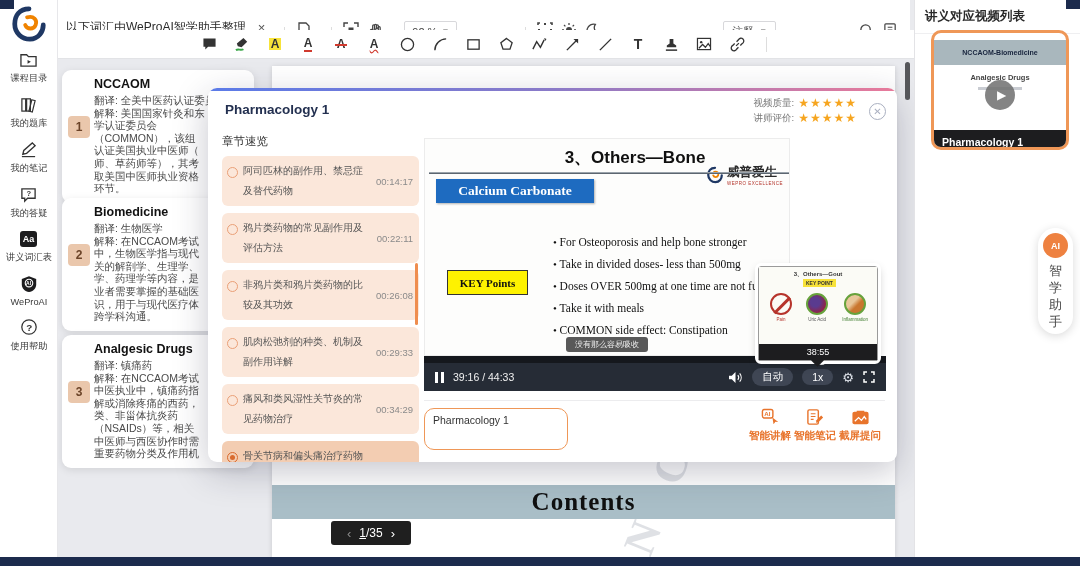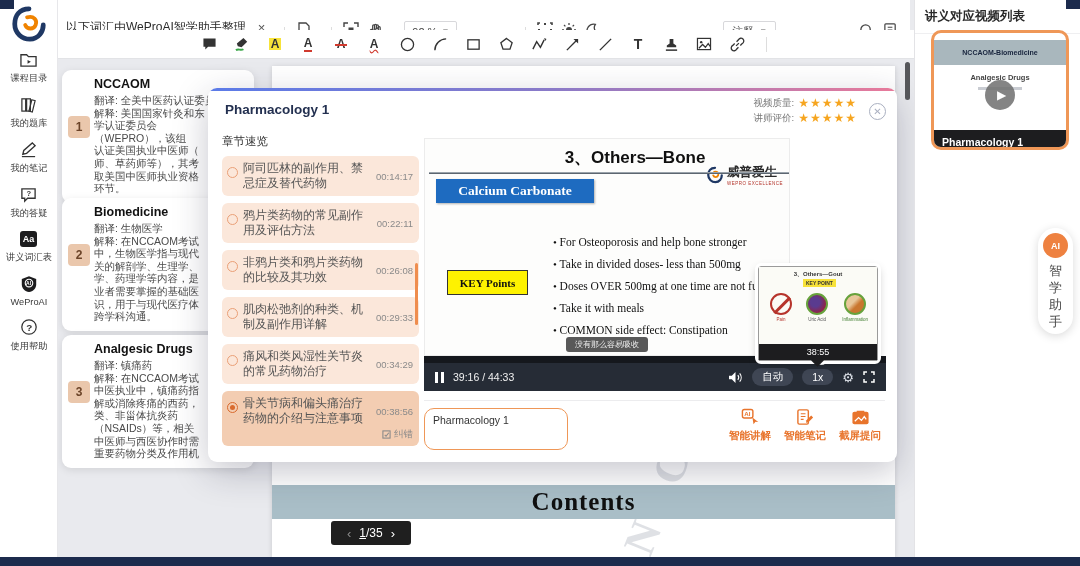--- a/index.html
+++ b/index.html
@@ -67,21 +67,21 @@
   .stars-row{display:flex;align-items:center;gap:4px}
   .stars-row .sl{font-size:9.5px;color:#777}
   .stars-row .st{font-size:12px;color:#f6a51f;letter-spacing:1px}
   .pp-close{position:absolute;right:11px;top:15px;width:17px;height:17px;border:1.4px solid #a9afc0;border-radius:50%;color:#a9afc0;font-size:10px;display:flex;align-items:center;justify-content:center;cursor:pointer}
 
   
   .chaps{position:absolute;left:14px;top:46px;width:197px}
   .chaps-label{font-size:11.5px;color:#333;margin-bottom:7px}
   .chap{position:relative;background:#fbe7da;border-radius:6px;padding:5px 6px 5px 21px;margin-bottom:7px;display:flex;align-items:center;cursor:pointer}
   .chap .radio{position:absolute;left:5px;top:11px;width:11px;height:11px;border:1.6px solid #eaa077;border-radius:50%;background:transparent}
-  .chap .ct{flex:1;font-size:12px;color:#555;line-height:15px}
+  .chap .ct{flex:1;font-size:10px;color:#555;line-height:20px}
   .chap .tm{font-size:9.5px;color:#8a8a8a;margin-left:4px;white-space:nowrap}
   .chap.sel{background:#f3cdb2;flex-direction:column;align-items:stretch}
   .chap.sel .radio{border-color:#d96b2f}
   .chap.sel .radio i{position:absolute;left:1.6px;top:1.6px;width:5px;height:5px;border-radius:50%;background:#d96b2f}
   .chap.sel .row1{display:flex;align-items:center}
   .chap.sel .row2{display:flex;justify-content:flex-end;align-items:center;gap:3px;margin-top:2px;color:#8a8a8a;font-size:9.5px}
   .orange-scroll{position:absolute;left:207px;top:175px;width:3px;height:62px;background:#ef8d4e;border-radius:2px}
 
   
   .player{position:absolute;left:216px;top:50px;width:462px;height:253px}
@@ -121,21 +121,21 @@
   .pv-c.uric{border:2.5px solid #67a23c;background:radial-gradient(circle at 40% 40%,#5a3b8f 30%,#8f244a 70%)}
   .pv-c.infl{border:2.5px solid #67a23c;background:linear-gradient(135deg,#e8c79a 40%,#c9762f 60%)}
   .pv-lbl{font-size:4.5px;margin-top:2px;color:#555}
   .pv-lbl.r{color:#b6342c}.pv-lbl.g{color:#3f7d2f}
   .pv-time{width:100%;height:16px;background:#1d1d1f;color:#fff;font-size:9px;display:flex;align-items:center;justify-content:center}
   .preview::after{content:"";position:absolute;left:54px;bottom:-5px;width:9px;height:9px;background:#1d1d1f;transform:rotate(45deg)}
 
   
   .pp-footer-line{position:absolute;left:216px;right:12px;top:312px;border-top:1px solid #ececee}
   .noteinput{position:absolute;left:216px;top:320px;width:144px;height:42px;border:1.6px solid #ef9757;border-radius:10px;padding:5px 8px;font-size:10.5px;color:#333;background:#fff}
-  .actions{position:absolute;right:16px;top:320px;display:flex;gap:13px}
+  .actions{position:absolute;right:16px;top:320px;display:flex;gap:3px}
   .act{display:flex;flex-direction:column;align-items:center;gap:2px;cursor:pointer}
   .act .al{font-size:10.5px;font-weight:bold;color:#e8742c;white-space:nowrap}
 
   
   .rightpanel{position:absolute;left:914px;top:0;width:166px;height:557px;background:#fff;border-left:1px solid #e3e3e6;z-index:6}
   .rp-title{padding:8px 10px;font-size:12.5px;font-weight:bold;color:#2a2a2a;border-bottom:1px solid #efeff1}
   .scrollthumb{position:absolute;left:905px;top:62px;width:5px;height:38px;background:#55565a;border-radius:3px;z-index:6}
   .vidcard{position:absolute;left:16px;top:30px;width:138px;height:120px;border:3px solid #ef9757;border-radius:10px;background:#fff;overflow:hidden;cursor:pointer}
   .vc-slide{position:relative;width:100%;height:90px;background:#fff}
   .vc-band{margin-top:7px;height:25px;background:#a9b7bd;display:flex;align-items:center;justify-content:center}
@@ -414,21 +414,21 @@
       <span><span class="pnum">1</span><span>/35</span></span>
       <span class="chv">›</span>
     </div>
 
     <div class="vcard c1">
       <div class="num">1</div>
       <div class="vt">NCCAOM</div>
       <div class="vl">翻译: 全美中医药认证委员会</div>
       <div class="vl">解释: 美国国家针灸和东</div>
       <div class="vl">学认证委员会</div>
-      <div class="vl">（WEPRO），该组</div>
+      <div class="vl">（COMMON），该组</div>
       <div class="vl">认证美国执业中医师（</div>
       <div class="vl">师、草药师等），其考</div>
       <div class="vl">取美国中医师执业资格</div>
       <div class="vl">环节。</div>
     </div>
 
     <div class="vcard c2">
       <div class="num">2</div>
       <div class="vt">Biomedicine</div>
       <div class="vl">翻译: 生物医学</div>

